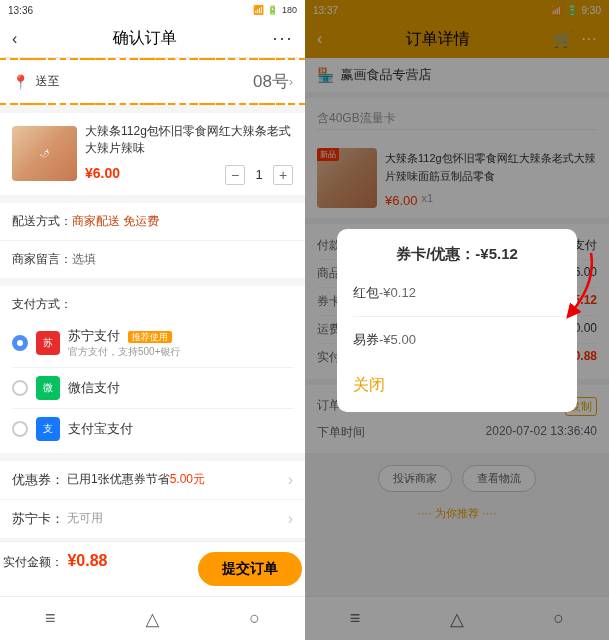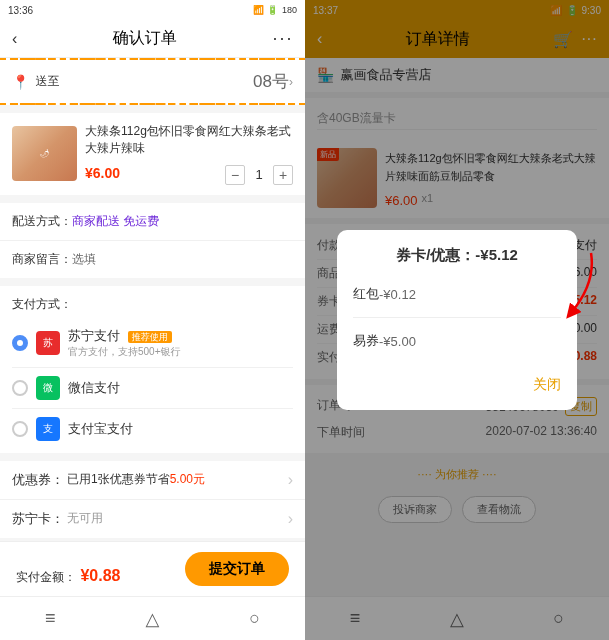--- a/index.html
+++ b/index.html
@@ -147,21 +147,21 @@
     }
     .info-row {
       display: flex;
       align-items: center;
       padding: 10px 12px;
       border-bottom: 1px solid #f0f0f0;
       font-size: 12px;
     }
     .info-row:last-child { border-bottom: none; }
     .info-label { color: #333; min-width: 55px; }
-    .info-value { flex: 1; color: #6d28d9; }
+    .info-value { flex: 1; color: #c2410c; }
     .info-link { color: #666; }
 
     
     .payment-section {
       background: #fff;
       margin-bottom: 8px;
       padding: 4px 0;
     }
     .payment-row {
       display: flex;
@@ -228,23 +228,23 @@
       align-items: center;
       padding: 10px 12px;
     }
     .suning-label { font-size: 13px; color: #333; min-width: 55px; }
     .suning-value { flex: 1; font-size: 12px; color: #999; }
     .suning-arrow { color: #ccc; }
 
     
     .order-footer {
       background: #fff;
-      padding: 10px 16px;
-      display: flex;
-      align-items: flex-end;
+      padding: 10px 3px;
+      display: flex;
+      align-items: flex-start;
       justify-content: space-between;
       border-top: 1px solid #eee;
       position: sticky;
       bottom: 0;
     }
     .total-label { font-size: 12px; color: #333; }
     .total-amount { font-size: 16px; color: #f30; font-weight: bold; }
     .submit-btn {
       background: #f90;
       color: #000000;
@@ -379,23 +379,23 @@
       justify-content: flex-start;
       align-items: center;
       padding: 6px 0;
       font-size: 13px;
       color: #333;
     }
     .modal-row-value { color: #666; }
     .modal-divider { height: 1px; background: #eee; margin: 8px 0; }
     .modal-close-btn {
       display: block;
-      text-align: right;
+      text-align: left;
       color: #e8a000;
-      font-size: 14px;
+      font-size: 16px;
       margin-top: 20px;
       cursor: pointer;
     }
 
     
     .arrow-annotation {
       position: absolute;
       right: 12px;
       top: 45%;
       width: 60px;
@@ -639,26 +639,26 @@
           <span>35149678039</span>
           <span class="copy-btn">复制</span>
         </div>
       </div>
       <div class="order-num-row">
         <span>下单时间</span>
         <span>2020-07-02 13:36:40</span>
       </div>
     </div>
 
-    <div style="text-align:center;padding:8px;font-size:11px;color:#e8a000;">···· 为你推荐 ····</div>
-
     <div style="display:flex;justify-content:center;gap:10px;padding:6px 12px;">
       <button style="border:1px solid #ccc;background:#fff;padding:5px 14px;border-radius:14px;font-size:11px;color:#666;">投诉商家</button>
       <button style="border:1px solid #ccc;background:#fff;padding:5px 14px;border-radius:14px;font-size:11px;color:#666;">查看物流</button>
     </div>
+
+    <div style="text-align:center;padding:8px;font-size:11px;color:#e8a000;">···· 为你推荐 ····</div>
   </div>
 
   <div class="bottom-nav">
     <span class="nav-icon">≡</span>
     <span class="nav-icon">△</span>
     <span class="nav-icon">○</span>
   </div>
 
   <div class="modal-overlay">
     <div class="modal-box">

